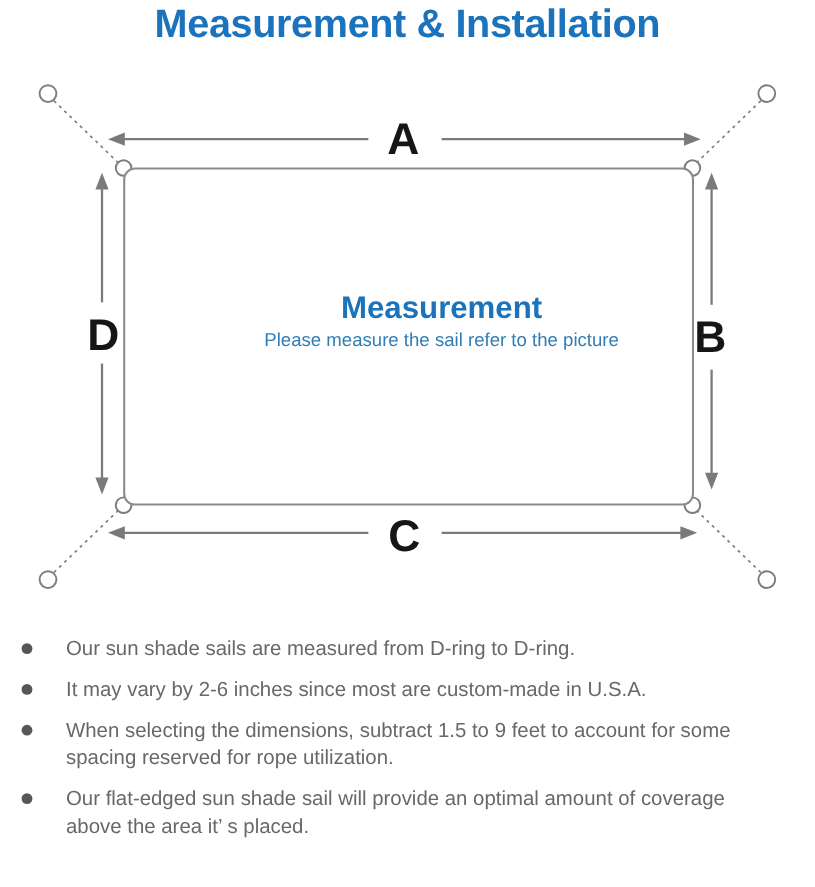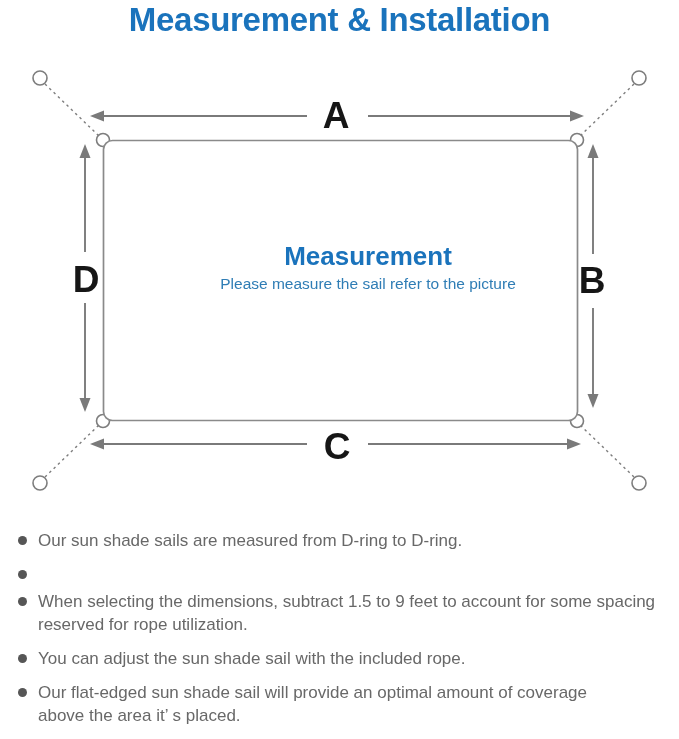--- a/index.html
+++ b/index.html
@@ -85,20 +85,21 @@
     top: 529px;
     left: 16px;
     width: 660px;
     list-style: none;
   }
   .notes li {
     display: flex;
     align-items: flex-start;
     margin-bottom: 11px;
     max-width: 656px;
+    gap: 17px;
   }
   .notes li.note-5 { max-width: 592px; }
   .bullet-dot {
     flex-shrink: 0;
     width: 9px;
     height: 9px;
     margin: 7px 11px 0 2px;
     border-radius: 50%;
     background: #565656;
   }
@@ -172,28 +173,25 @@
     <p>Please measure the sail refer to the picture</p>
   </div>
 
   <ul class="notes">
     <li class="note-1">
       <span class="bullet-dot"></span>
       <span class="note-text">Our sun shade sails are measured from D-ring to D-ring.</span>
     </li>
     <li class="note-2">
       <span class="bullet-dot"></span>
+      <span class="note-text">It may vary by 2-6 inches since most are custom-made in U.S.A.</span>
     </li>
     <li class="note-3">
       <span class="bullet-dot"></span>
       <span class="note-text">When selecting the dimensions, subtract 1.5 to 9 feet to account for some spacing reserved for rope utilization.</span>
-    </li>
-    <li class="note-4">
-      <span class="bullet-dot"></span>
-      <span class="note-text">You can adjust the sun shade sail with the included rope.</span>
     </li>
     <li class="note-5">
       <span class="bullet-dot"></span>
       <span class="note-text">Our flat-edged sun shade sail will provide an optimal amount of coverage above the area it’ s placed.</span>
     </li>
   </ul>
 
 </div>
 
 </body></html>

